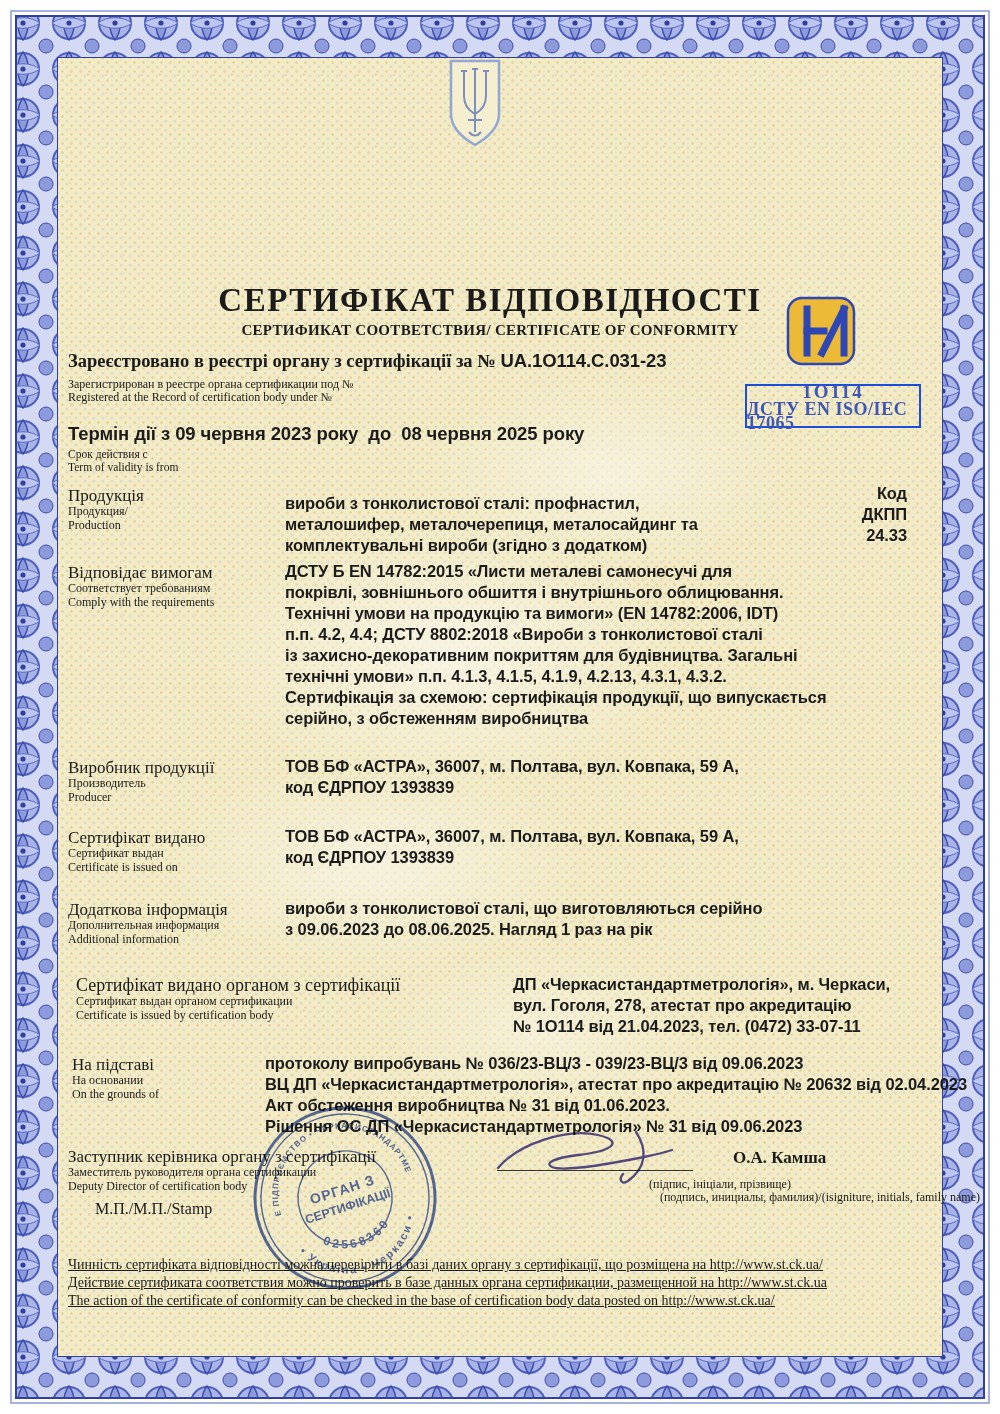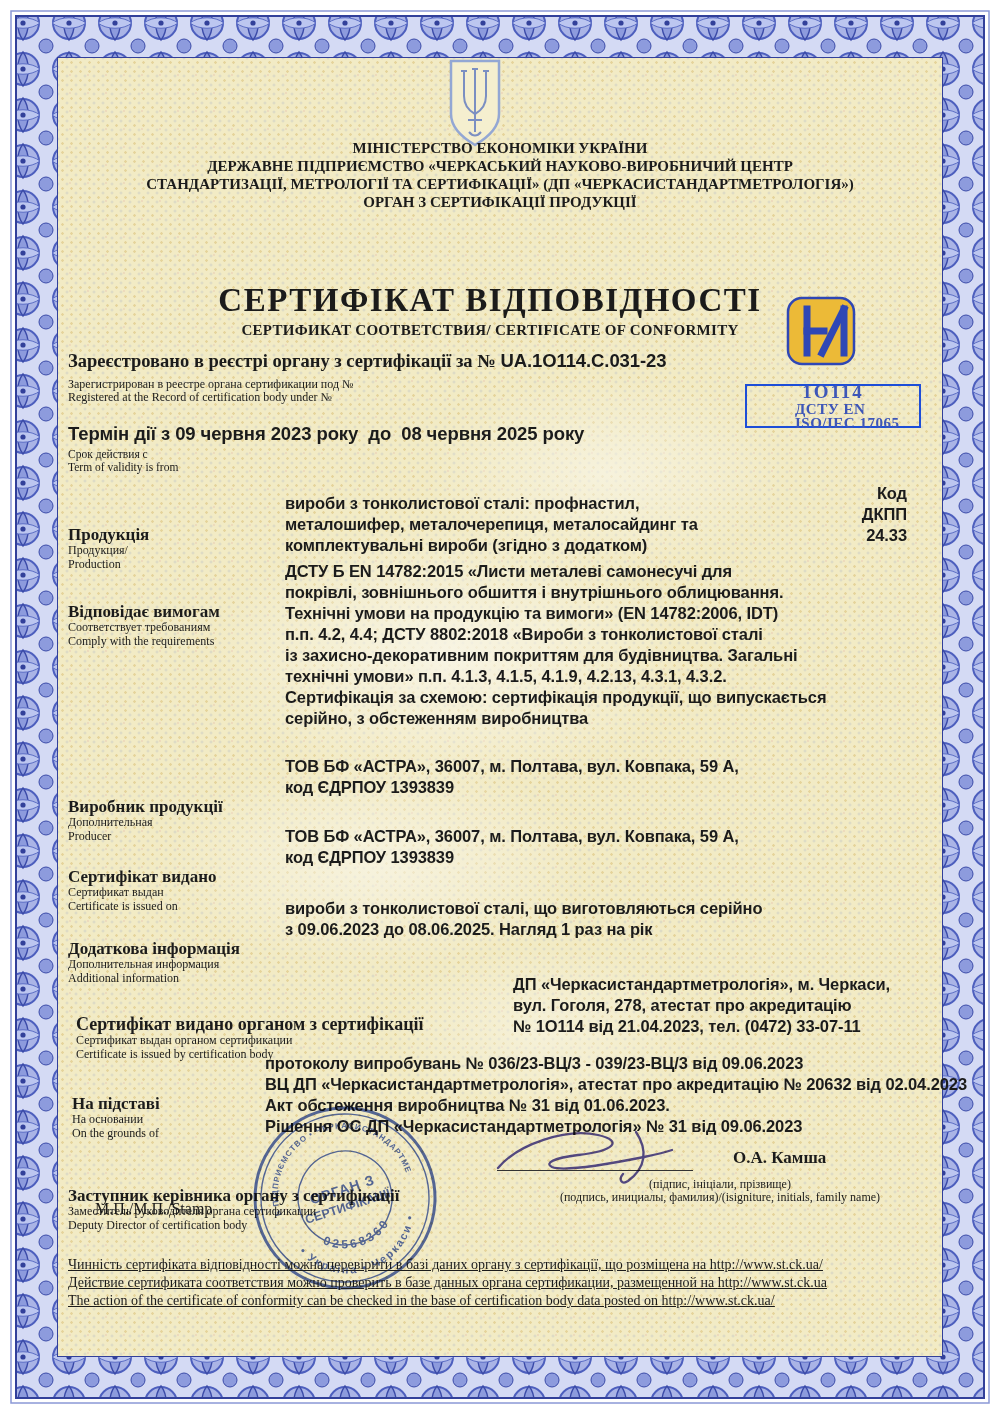--- a/index.html
+++ b/index.html
@@ -26,28 +26,28 @@
   .serifB{font-family:"Liberation Serif",serif;font-weight:bold;}
   .sansB{font-family:"Liberation Sans",sans-serif;font-weight:bold;letter-spacing:-0.1px;}
   .ministry{left:60px;top:139px;width:880px;font-size:15px;line-height:18px;}
   .title{left:60px;top:282px;width:860px;font-size:33px;letter-spacing:1.5px;}
   .subtitle{left:60px;top:322px;width:860px;font-size:15px;letter-spacing:0.3px;}
   .reg-line{left:68px;top:350px;font-size:18.5px;}
   .reg-line .num{font-family:"Liberation Sans",sans-serif;}
   .small-sub{font-size:12px;line-height:13px;}
   .validity{left:68px;top:423px;font-size:18.5px;}
   .vsub{font-size:11.5px;line-height:12.5px;}
-  .row-label .lbl{font-size:17px;line-height:19px;font-weight:bold;margin-top:39px;}
+  .row-label .lbl{font-size:17px;line-height:19px;font-weight:normal;}
   .row-label .sub{font-size:12px;line-height:13.5px;}
   .row-value{font-size:16.5px;line-height:21px;}
   .codebox{left:815px;top:483px;width:92px;text-align:right;font-size:16.5px;line-height:21px;}
   .badge{left:745px;top:384px;width:172px;height:40px;border:2px solid #1d4ed8;color:#3d56b8;
          display:flex;flex-direction:column;align-items:center;justify-content:center;}
   .badge .code{font-size:19px;font-weight:bold;letter-spacing:2px;line-height:20px;}
-  .badge .std{font-size:15px;font-weight:bold;line-height:14px;letter-spacing:0.5px;margin-left:48px;}
+  .badge .std{font-size:18px;font-weight:bold;line-height:14px;letter-spacing:0.5px;}
   .sig-line{left:497px;top:1170px;width:196px;height:0;border-top:1.5px solid #333;}
   .caption{font-size:12px;line-height:13px;}
   .footer-line{font-size:14px;line-height:18px;text-decoration:underline;}
   .footer-line .url{text-decoration:underline;}
   .stamp{mix-blend-mode:multiply;opacity:0.85;}
   .sig-svg{mix-blend-mode:multiply;}
 </style>
 </head>
 <body>
 
@@ -81,24 +81,20 @@
       <path d="M29 11 V57"></path>
       <path d="M18 13 V38 Q18 50 29 56"></path>
       <path d="M40 13 V38 Q40 50 29 56"></path>
       <path d="M15 13 h6 M26 11 h6 M37 13 h6"></path>
       <path d="M22 62 H36"></path>
       <path d="M29 57 V74"></path>
       <path d="M23 74 Q29 81 35 74"></path>
     </g>
   </svg>
 
-  <div class="abs center serifB ministry pre">МІНІСТЕРСТВО ЕКОНОМІКИ УКРАЇНИ
-ДЕРЖАВНЕ ПІДПРИЄМСТВО «ЧЕРКАСЬКИЙ НАУКОВО-ВИРОБНИЧИЙ ЦЕНТР
-СТАНДАРТИЗАЦІЇ, МЕТРОЛОГІЇ ТА СЕРТИФІКАЦІЇ» (ДП «ЧЕРКАСИСТАНДАРТМЕТРОЛОГІЯ»)
-ОРГАН З СЕРТИФІКАЦІЇ ПРОДУКЦІЇ</div>
 
   <div class="abs center serifB title">СЕРТИФІКАТ ВІДПОВІДНОСТІ</div>
   <div class="abs center serifB subtitle">СЕРТИФИКАТ СООТВЕТСТВИЯ/ CERTIFICATE OF CONFORMITY</div>
 
   <svg class="abs" style="left:786px;top:296px;" width="70" height="70" viewBox="0 0 70 70">
     <rect x="2" y="2" width="66" height="66" rx="14" fill="#ecba37" stroke="#2f47b5" stroke-width="2.5"></rect>
     <g stroke="#2f47b5" stroke-width="7" fill="none" stroke-linecap="square">
       <path d="M21 13 V57"></path>
       <path d="M21 35 H38"></path>
       <path d="M58 13 L36 57"></path>
@@ -142,21 +138,21 @@
 покрівлі, зовнішнього обшиття і внутрішнього облицювання.
 Технічні умови на продукцію та вимоги» (EN 14782:2006, IDT)
 п.п. 4.2, 4.4; ДСТУ 8802:2018 «Вироби з тонколистової сталі
 із захисно-декоративним покриттям для будівництва. Загальні
 технічні умови» п.п. 4.1.3, 4.1.5, 4.1.9, 4.2.13, 4.3.1, 4.3.2.
 Сертифікація за схемою: сертифікація продукції, що випускається
 серійно, з обстеженням виробництва</div>
 
   <div class="abs row-label" style="left:68px;top:758px;">
     <div class="lbl">Виробник продукції</div>
-    <div class="sub">Дополнительная</div>
+    <div class="sub">Производитель</div>
     <div class="sub">Producer</div>
   </div>
   <div class="abs sansB row-value pre" style="left:285px;top:756px;width:580px;">ТОВ БФ «АСТРА», 36007, м. Полтава, вул. Ковпака, 59 А,
 код ЄДРПОУ 1393839</div>
 
   <div class="abs row-label" style="left:68px;top:828px;">
     <div class="lbl">Сертифікат видано</div>
     <div class="sub">Сертификат выдан</div>
     <div class="sub">Certificate is issued on</div>
   </div>
@@ -201,21 +197,21 @@
 
   <svg class="abs sig-svg" style="left:490px;top:1124px;" width="215" height="66" viewBox="0 0 215 66">
     <g fill="none" stroke="#463c9c" stroke-width="2.3" stroke-linecap="round" opacity="0.9">
       <path d="M8 44 C 28 20, 76 4, 108 11 C 134 17, 124 27, 88 31 C 64 34, 54 39, 62 43 C 74 48, 124 39, 154 33 C 168 30, 176 28, 182 26"></path>
       <path d="M146 8 C 158 26, 156 44, 138 57 C 132 61, 128 56, 133 50"></path>
     </g>
   </svg>
 
   <div class="abs serifB" style="left:733px;top:1148px;font-size:17px;">О.А. Камша</div>
   <div class="abs center caption" style="left:510px;top:1178px;width:420px;">(підпис, ініціали, прізвище)</div>
-  <div class="abs center caption" style="left:470px;top:1191px;width:500px;">(подпись, инициалы, фамилия)/(isigniture, initials, family name)</div>
+  <div class="abs center caption" style="left:480px;top:1191px;width:500px;text-align:right;">(подпись, инициалы, фамилия)/(isigniture, initials, family name)</div>
 
   <svg class="abs stamp" style="left:250px;top:1103px;" width="190" height="190" viewBox="-95 -95 190 190">
     <g transform="rotate(-18)">
       <circle r="90" fill="none" stroke="#3b55b4" stroke-width="3"></circle>
       <circle r="84" fill="none" stroke="#3b55b4" stroke-width="1.4"></circle>
       <circle r="47" fill="none" stroke="#3b55b4" stroke-width="1.4"></circle>
       <defs>
         <path id="arcT" d="M -66 -4 A 66 66 0 0 1 66 -4"></path>
         <path id="arcB" d="M -66 10 A 66 66 0 0 0 66 10"></path>
         <path id="arcN" d="M -44 26 A 52 52 0 0 0 44 26"></path>

